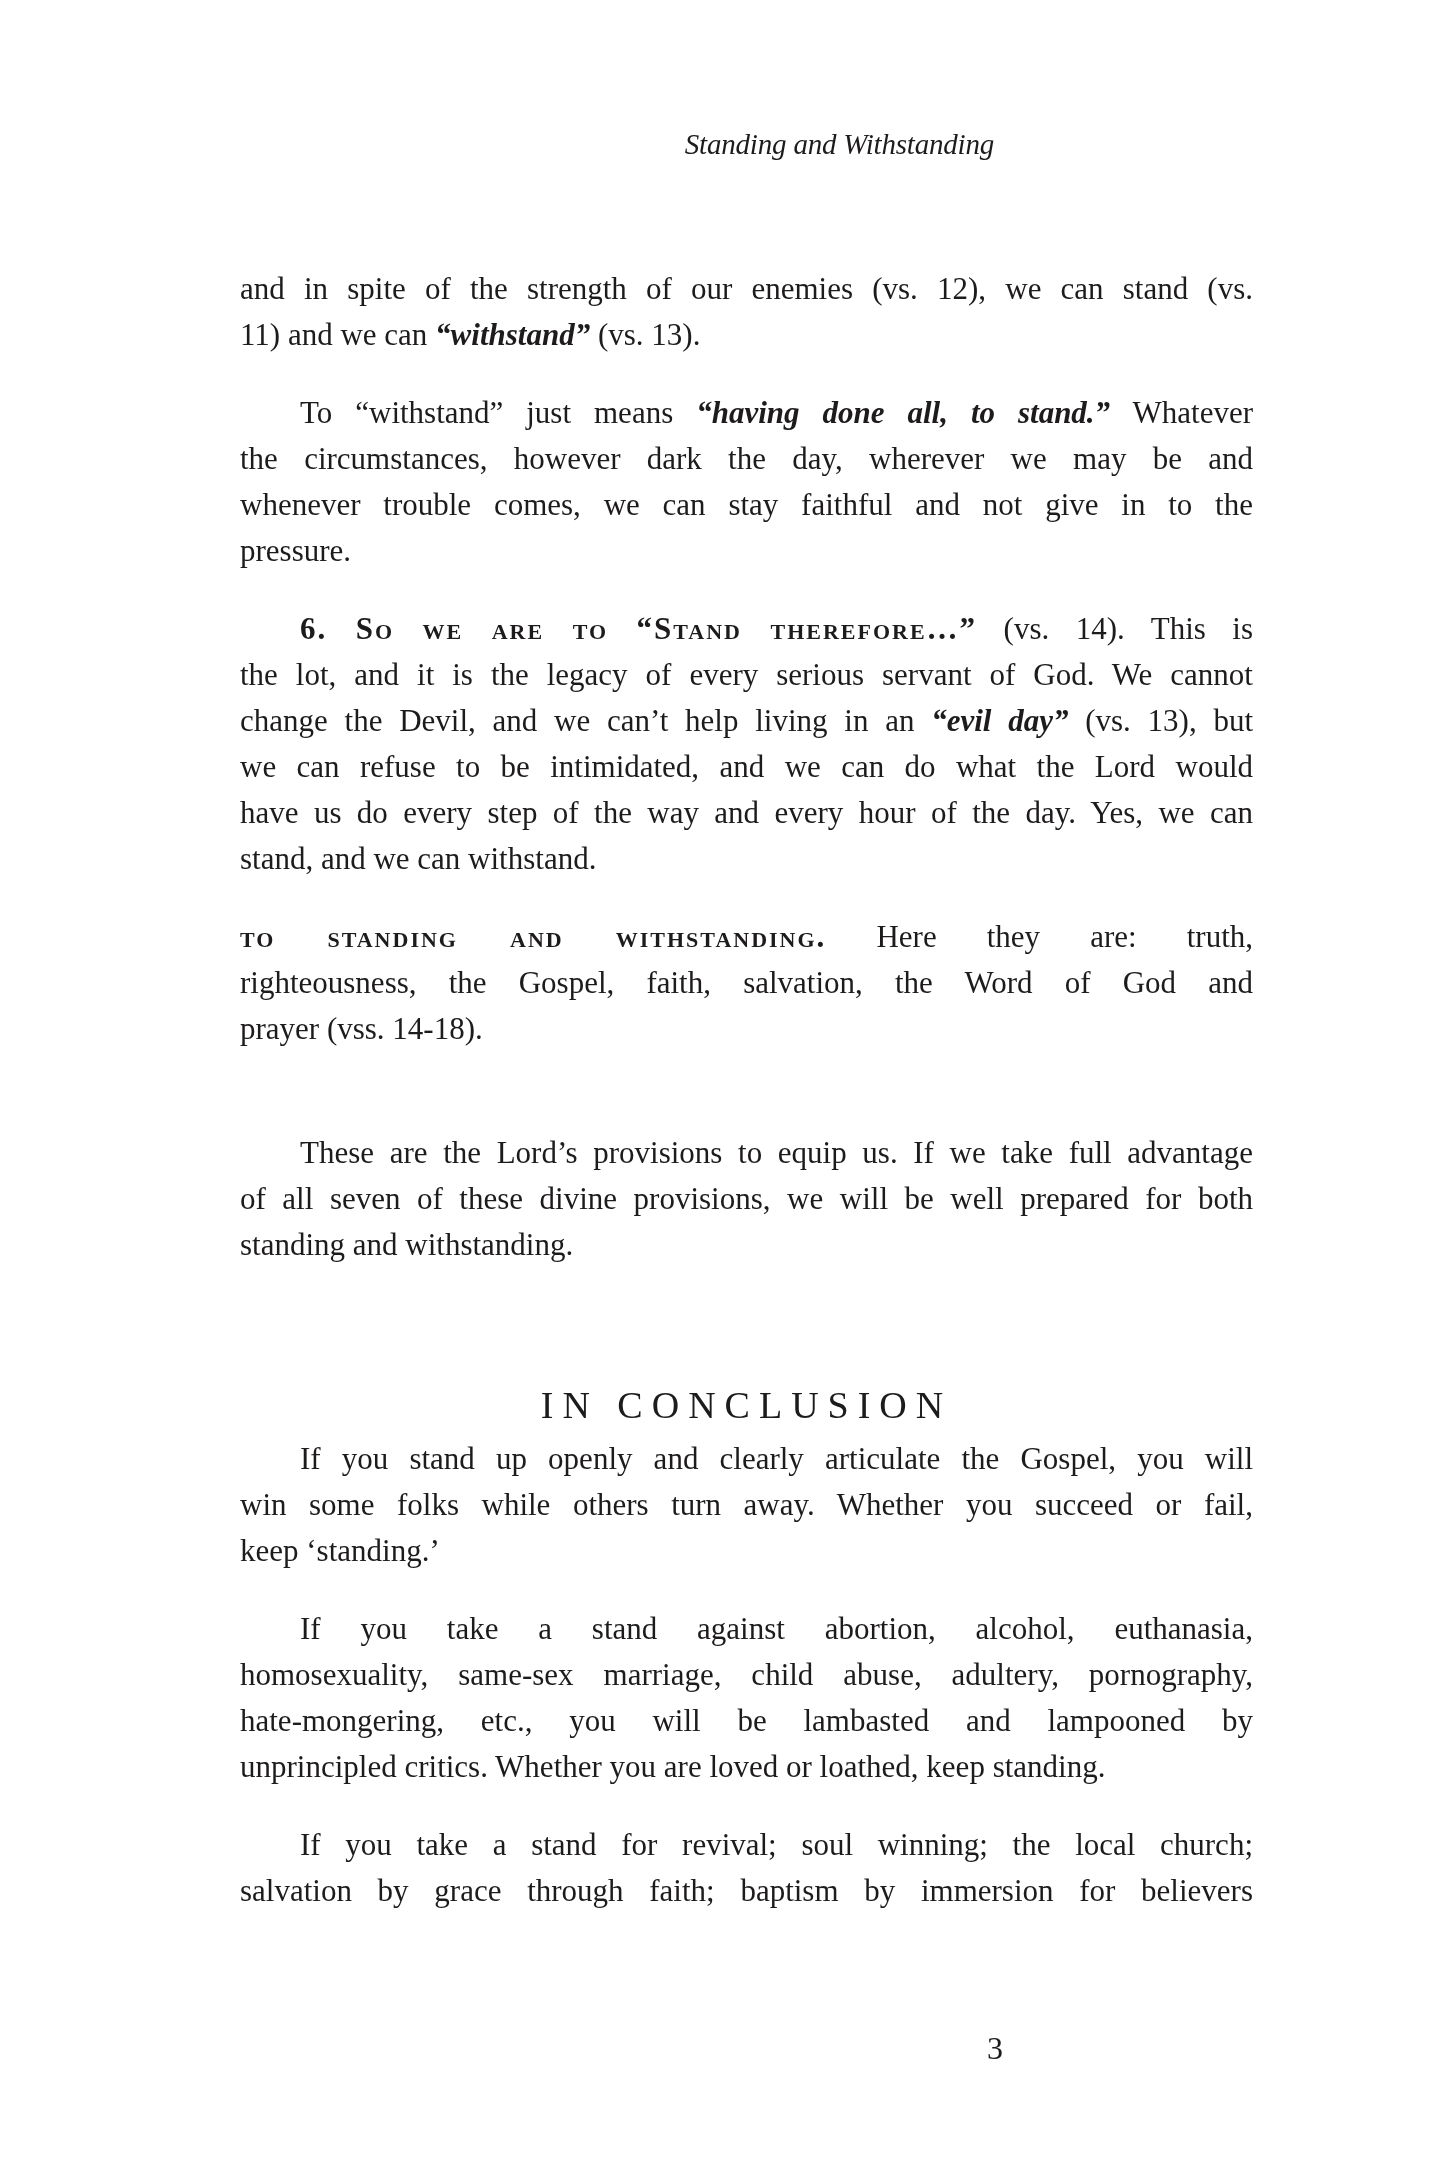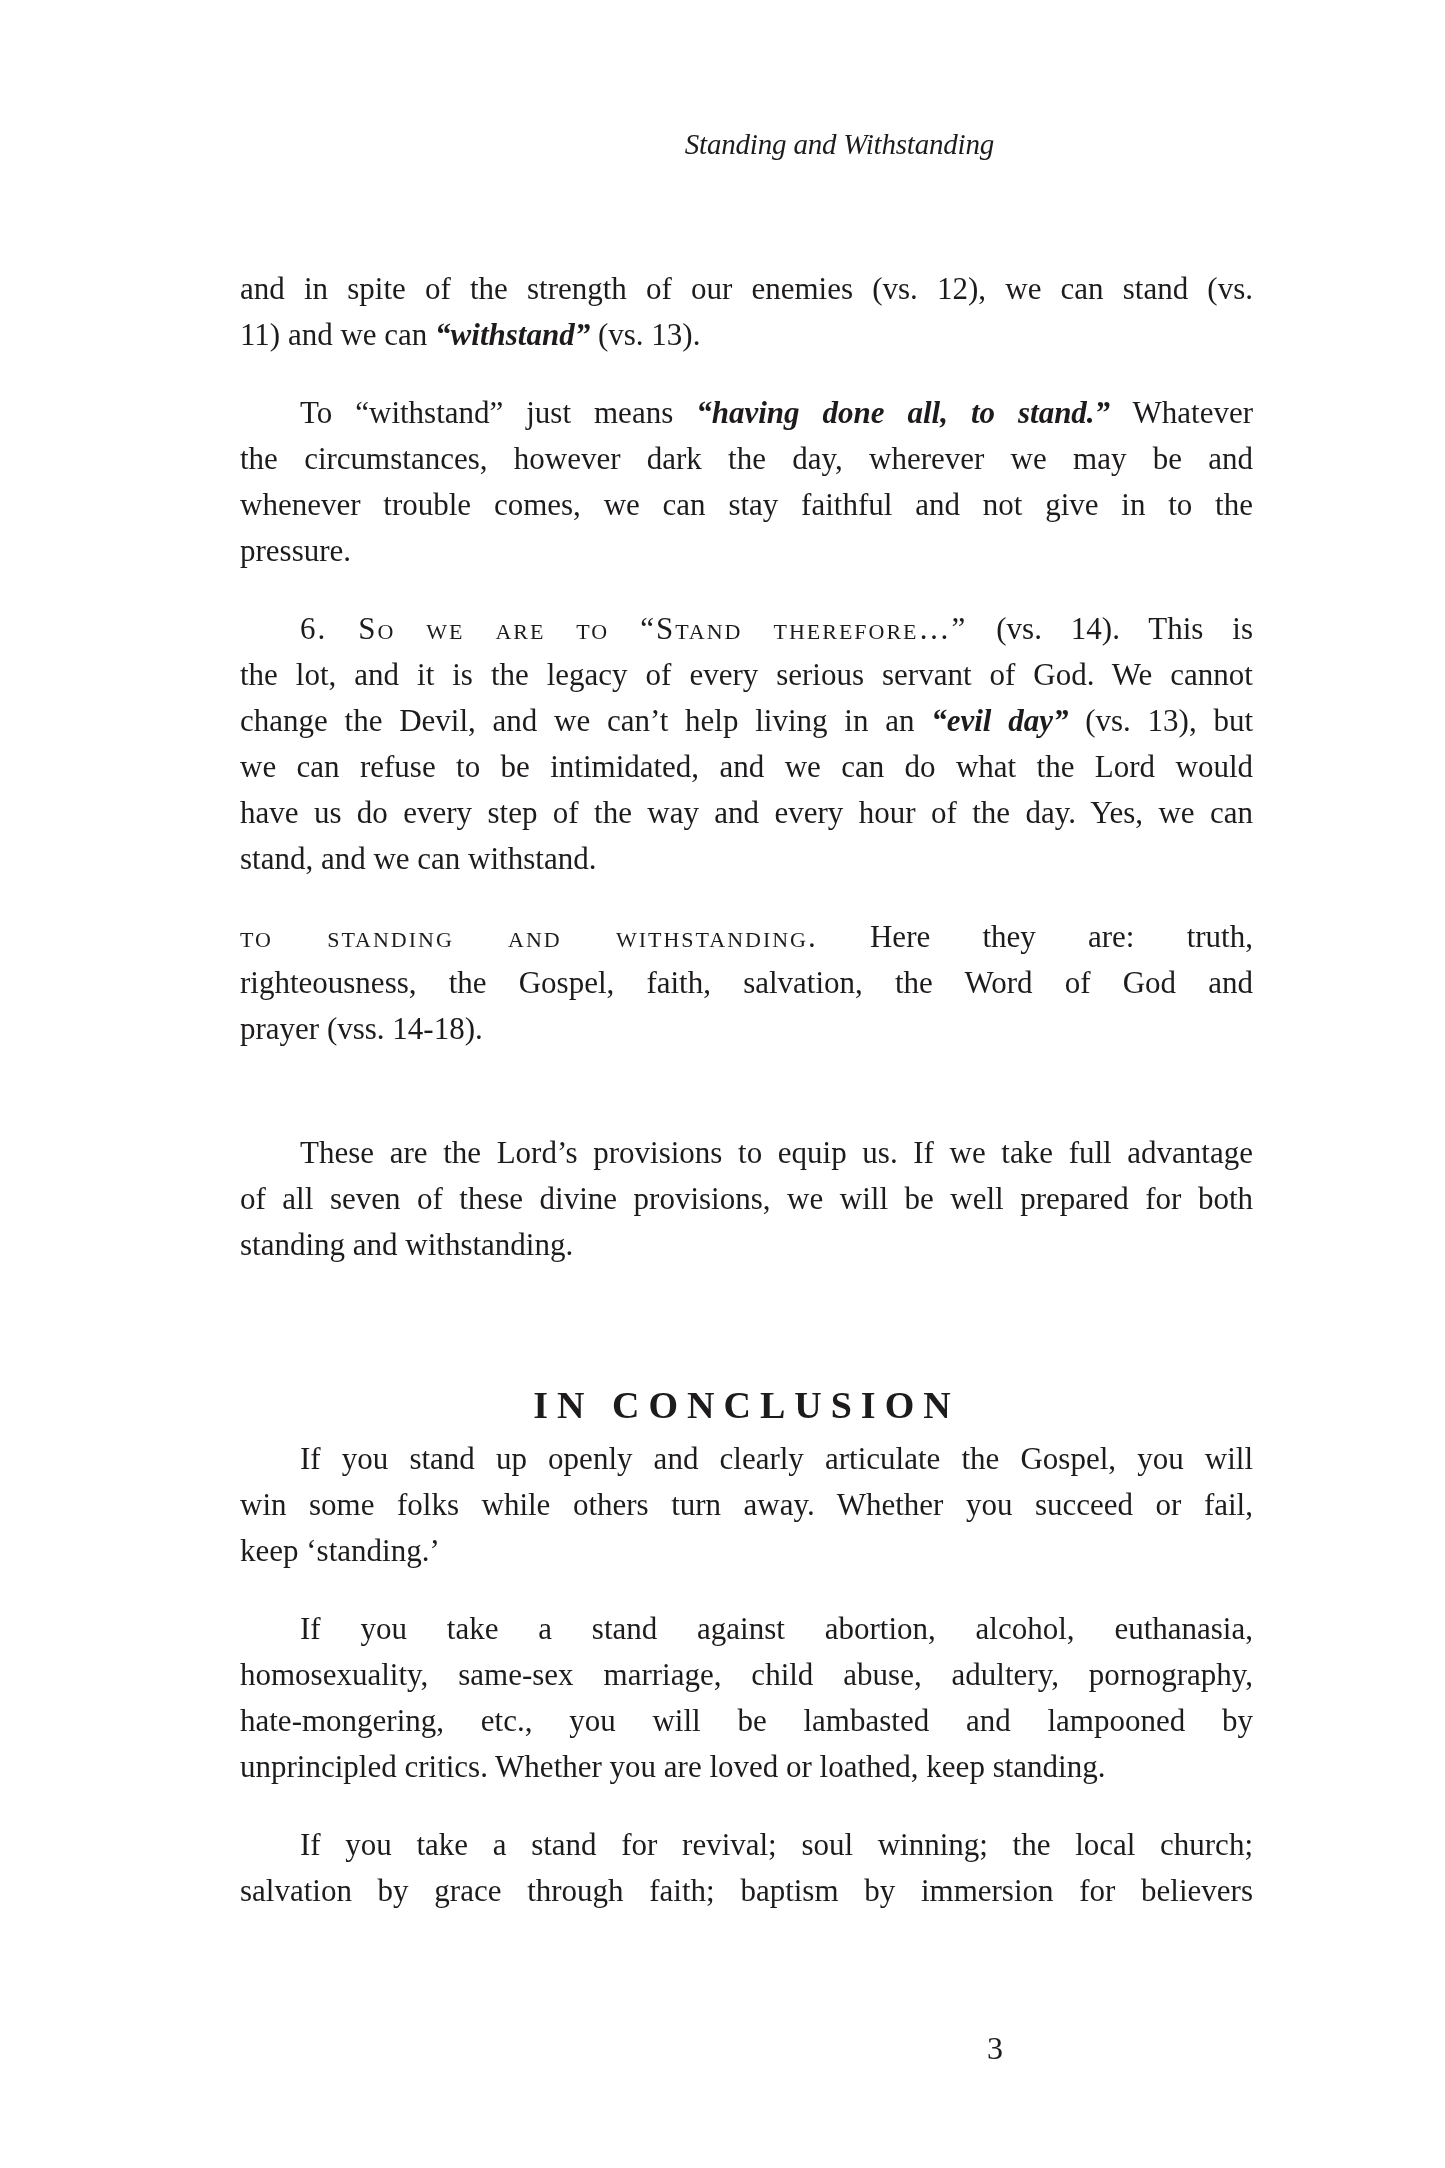--- a/index.html
+++ b/index.html
@@ -7,23 +7,23 @@
          font-family: "Liberation Serif", "DejaVu Serif", serif; color: #1e1b1c; }
   .page { position: absolute; left: 0; top: 0; width: 1186px; height: 2168px; background: #fff; }
   .running-head { position: absolute; right: 192px; top: 126px; font-style: italic;
                   font-size: 29px; line-height: 36px; letter-spacing: -0.2px; white-space: nowrap; }
   .para { position: absolute; left: 240px; width: 1013px; }
   .line { display: block; height: 46px; line-height: 46px; font-size: 31px; white-space: nowrap;
           text-align: justify; text-align-last: justify; overflow: visible; }
   .line.last { text-align-last: left; }
   .line.indent { padding-left: 60px; }
   .it { font-style: italic; font-weight: bold; }
-  .sc { font-weight: normal; font-variant: small-caps; letter-spacing: 2px; font-size: 31px; }
+  .sc { font-weight: bold; font-variant: small-caps; letter-spacing: 2px; font-size: 31px; }
   .section-heading { position: absolute; left: 240px; width: 1013px; top: 1350px; text-align: center;
-                     font-size: 38px; letter-spacing: 9px; line-height: 46px; font-weight: bold; }
+                     font-size: 38px; letter-spacing: 9px; line-height: 46px; font-weight: normal; }
   .page-number { position: absolute; right: 183px; top: 2028px; font-size: 32px; line-height: 40px; }
 </style>
 </head>
 <body>
 
 <div class="page">
   <div class="running-head">Standing and Withstanding</div>
   <div id="body-text">
       <div class="para" style="top: 266px;">
         <div class="line"><span>and in spite of the strength of our enemies (vs. 12), we can stand (vs.</span></div>

